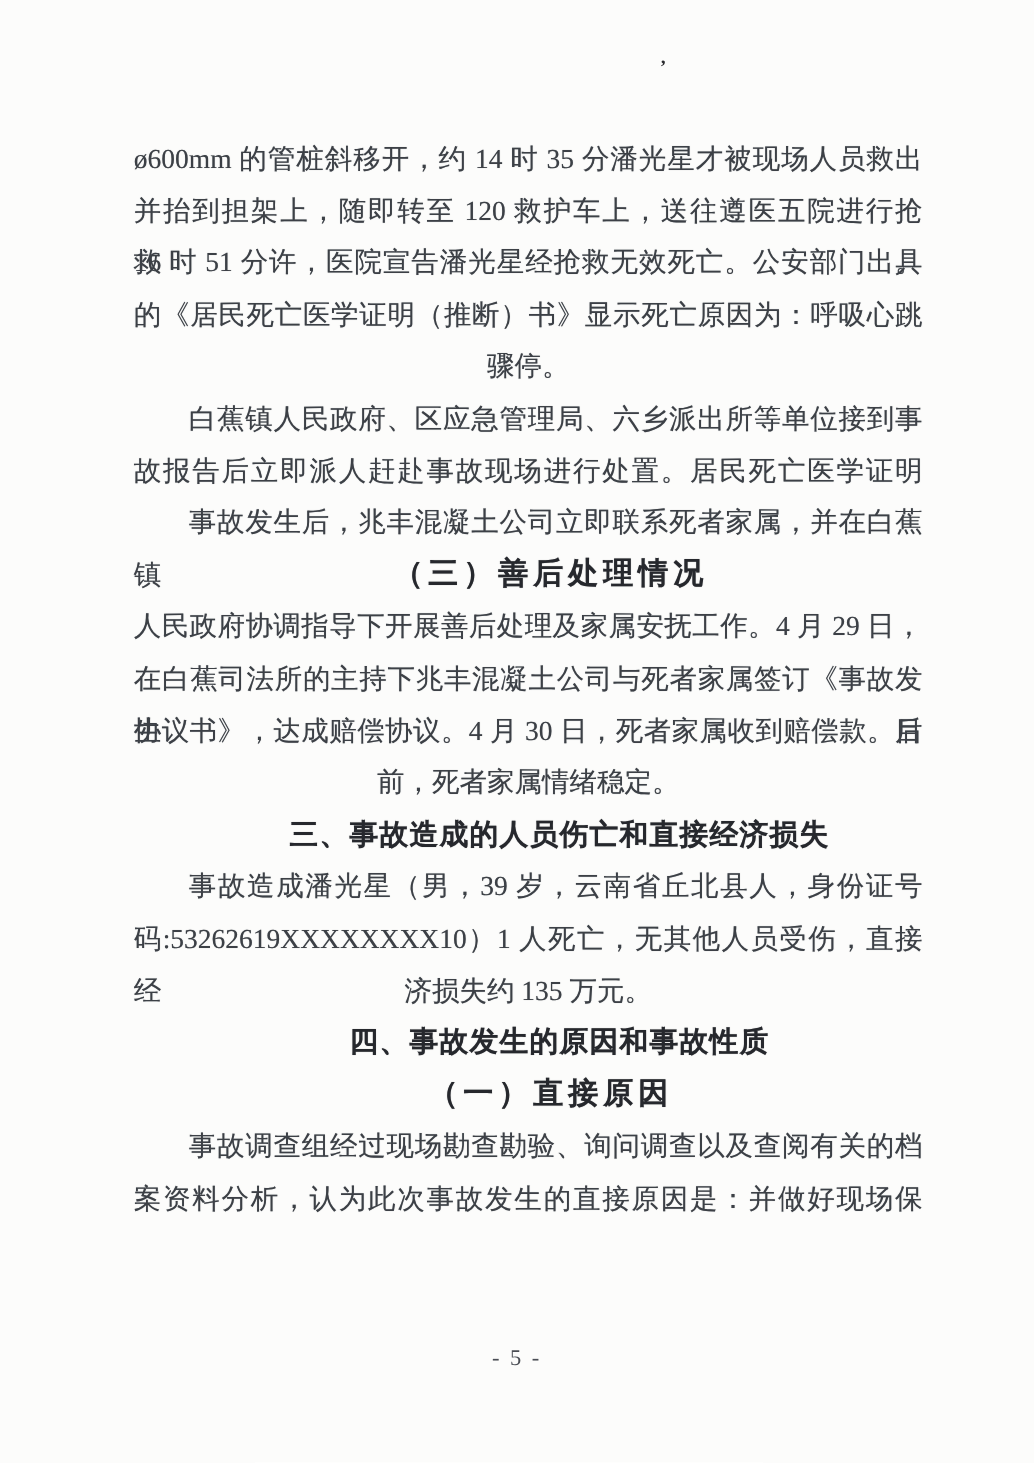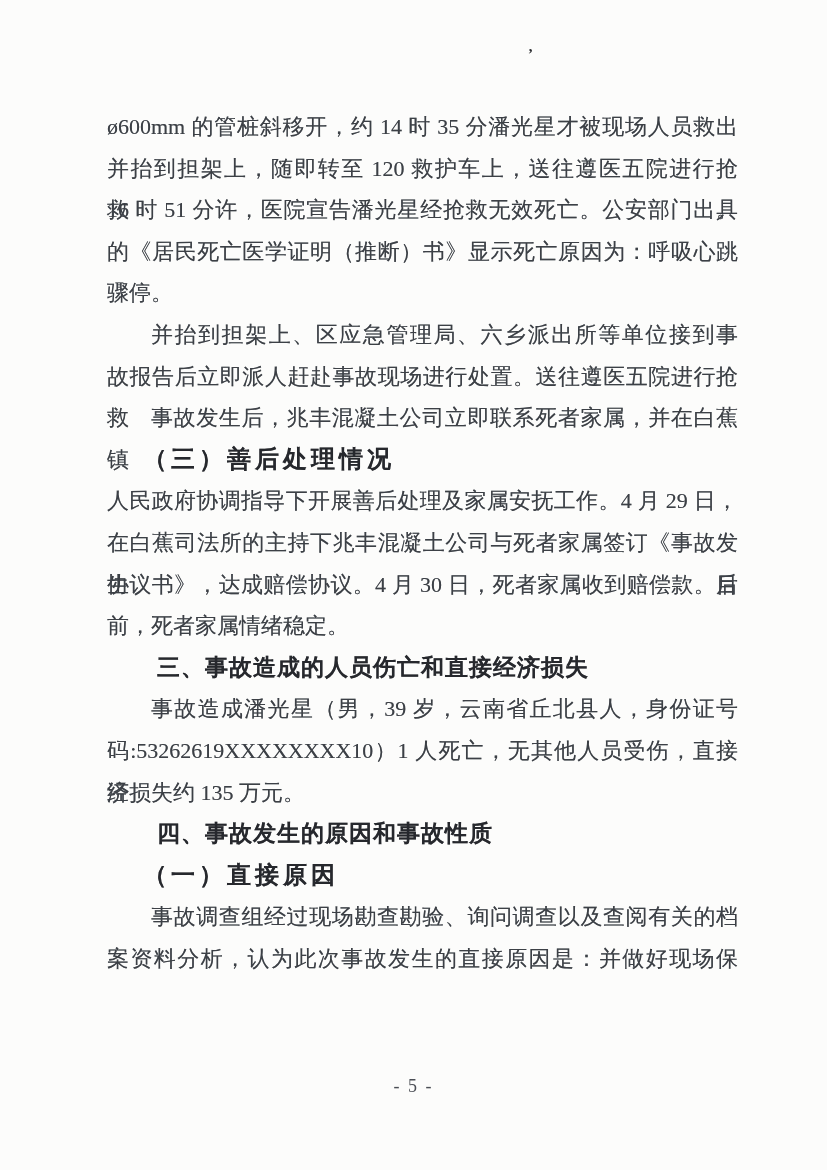--- a/index.html
+++ b/index.html
@@ -16,21 +16,21 @@
   .ln{
     margin:0;padding:0;
     font-family:"Liberation Serif", serif;
     font-size:22px;
     line-height:41.6px;height:41.6px;
     color:var(--ink,#3c4046);
     text-shadow:0 0 0.6px rgba(70,75,82,.55);
     white-space:nowrap;
   }
   .fill{text-align:justify;text-align-last:justify;white-space:normal;}
-  .end{text-align:left;}
+  .end{text-align:center;}
   .ind{text-indent:44px;}
   .h-sub{
     font-weight:700;
     font-size:24px;
     letter-spacing:4px;
     text-indent:36px;
     color:var(--ink-heading,#26282d);
     text-shadow:0 0 0.6px rgba(40,42,46,.6);
   }
   .h-num{
@@ -63,22 +63,22 @@
 <div class="page">
 
   <span class="speck">ʼ</span>
 
   <main class="textcol">
     <p class="ln fill">ø600mm 的管桩斜移开，约 14 时 35 分潘光星才被现场人员救出</p>
     <p class="ln fill">并抬到担架上，随即转至 120 救护车上，送往遵医五院进行抢救。</p>
     <p class="ln fill">16 时 51 分许，医院宣告潘光星经抢救无效死亡。公安部门出具</p>
     <p class="ln fill">的《居民死亡医学证明（推断）书》显示死亡原因为：呼吸心跳</p>
     <p class="ln end">骤停。</p>
-    <p class="ln fill ind">并抬到担架上、区应急管理局、六乡派出所等单位接到事</p>
-    <p class="ln fill">故报告后立即派人赶赴事故现场进行处置。送往遵医五院进行抢救</p>
+    <p class="ln fill ind">白蕉镇人民政府、区应急管理局、六乡派出所等单位接到事</p>
+    <p class="ln fill">故报告后立即派人赶赴事故现场进行处置。居民死亡医学证明</p>
     <p class="ln fill ind">事故发生后，兆丰混凝土公司立即联系死者家属，并在白蕉镇</p>
     <p class="ln end h-sub">（三）善后处理情况</p>
     <p class="ln fill">人民政府协调指导下开展善后处理及家属安抚工作。4 月 29 日，</p>
     <p class="ln fill">在白蕉司法所的主持下兆丰混凝土公司与死者家属签订《事故发生后</p>
     <p class="ln fill">协议书》，达成赔偿协议。4 月 30 日，死者家属收到赔偿款。目</p>
     <p class="ln end">前，死者家属情绪稳定。</p>
     <p class="ln end h-num">三、事故造成的人员伤亡和直接经济损失</p>
     <p class="ln fill ind">事故造成潘光星（男，39 岁，云南省丘北县人，身份证号</p>
     <p class="ln fill">码:53262619XXXXXXXX10）1 人死亡，无其他人员受伤，直接经</p>
     <p class="ln end">济损失约 135 万元。</p>

